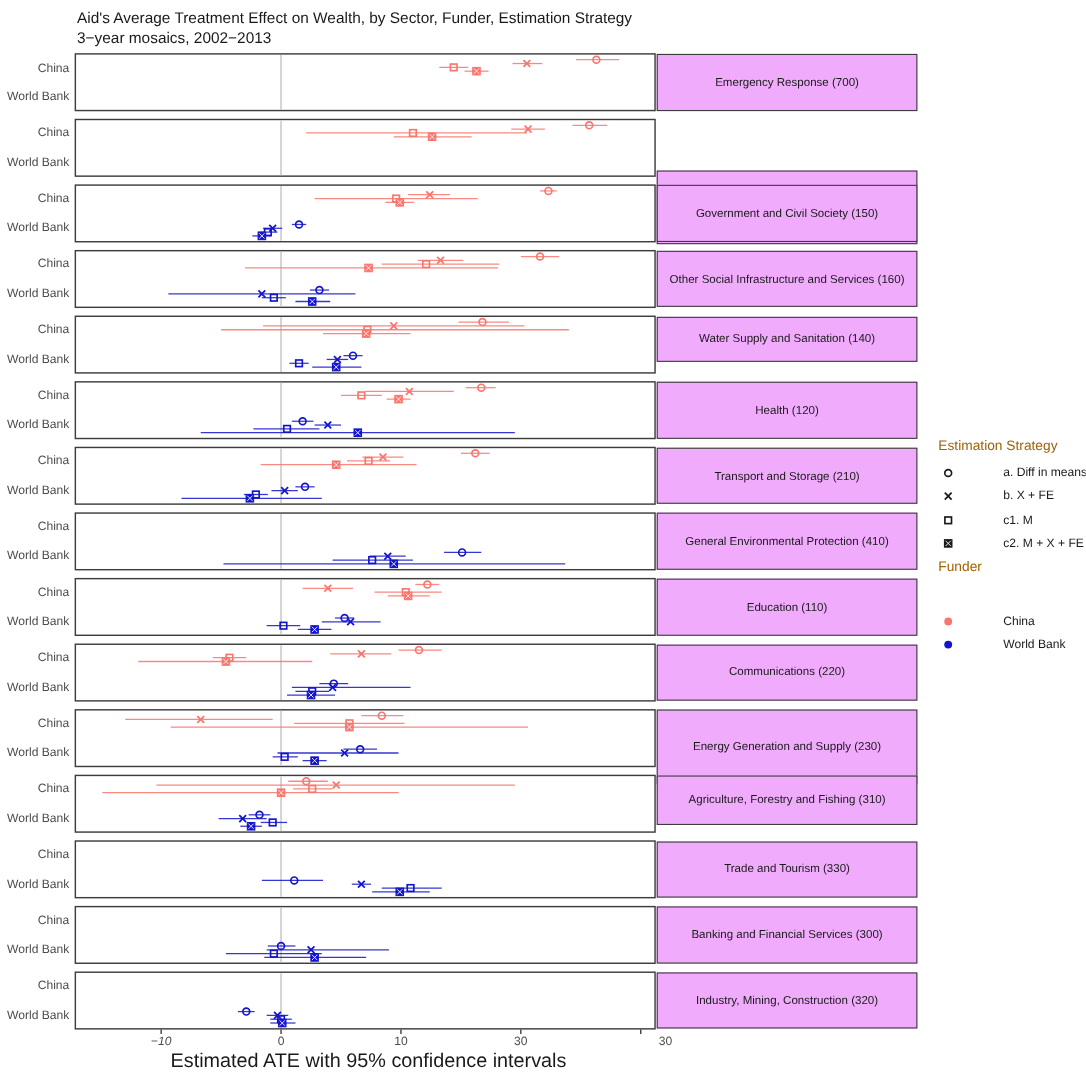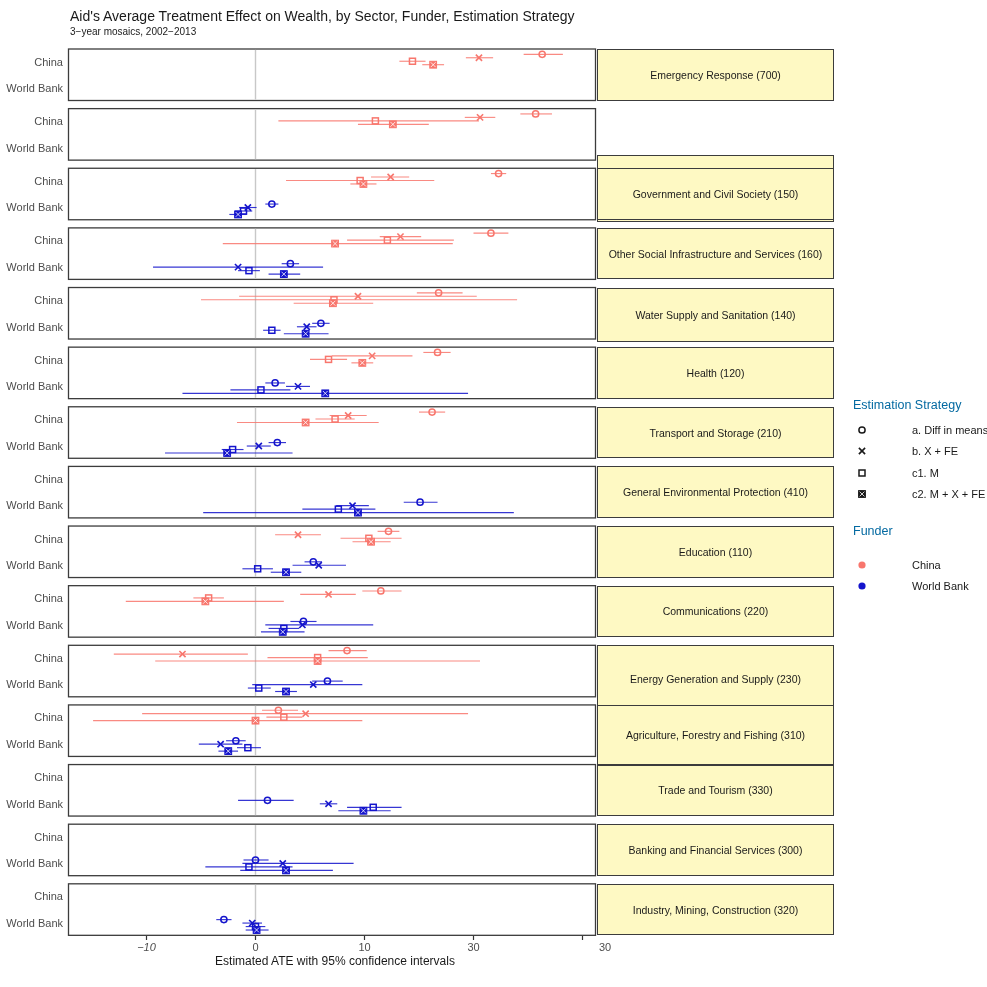--- a/index.html
+++ b/index.html
@@ -1,29 +1,29 @@
 <!DOCTYPE html>
 <html><head>
 <meta charset="utf-8">
 <style>
   html,body{margin:0;padding:0;background:#fff;}
   body{width:987px;height:987px;position:relative;overflow:hidden;
        font-family:"Liberation Sans", sans-serif;color:#1a1a1a;}
   #chart-svg{position:absolute;left:0;top:0;}
   .abs{position:absolute;}
   .title{left:70px;top:8px;font-size:14px;color:#1a1a1a;white-space:nowrap;}
-  .subtitle{left:70px;top:26px;font-size:10px;color:#1a1a1a;white-space:nowrap;}
-  .strip{left:597px;width:237px;background:#fef9c3;border:1.3px solid #3c3c3c;
+  .subtitle{left:70px;top:26px;font-size:14px;color:#1a1a1a;white-space:nowrap;}
+  .strip{left:597px;width:237px;background:#f0abfc;border:1.3px solid #3c3c3c;
          display:flex;align-items:center;justify-content:center;
          font-size:10.5px;color:#1a1a1a;white-space:nowrap;box-sizing:border-box;}
   .rowlab{left:0;width:63px;text-align:right;font-size:11px;color:#4d4d4d;
           height:14px;line-height:14px;white-space:nowrap;}
   .ticklab{width:44px;margin-left:-22px;text-align:center;font-size:11px;color:#4d4d4d;top:941px;}
-  .axis-title{left:155px;width:360px;text-align:center;top:954px;font-size:12px;color:#1a1a1a;white-space:nowrap;}
-  .leg-title{left:853px;font-size:12.5px;color:#0369a1;white-space:nowrap;}
+  .axis-title{left:155px;width:360px;text-align:center;top:954px;font-size:18px;color:#1a1a1a;white-space:nowrap;}
+  .leg-title{left:853px;font-size:12.5px;color:#a16207;white-space:nowrap;}
   .leg-item{left:855px;height:16px;display:flex;align-items:center;white-space:nowrap;gap:36px;}
   .leg-glyph{width:14px;height:14px;display:inline-block;margin-right:7px;}
   .leg-label{font-size:11px;color:#1a1a1a;}
 </style>
 </head>
 <body>
 
 <svg id="chart-svg" width="987" height="987">
     <g>
       <rect x="68.5" y="49" width="527" height="51.5" fill="#ffffff" stroke="#3c3c3c" stroke-width="1.3"></rect>
@@ -548,28 +548,28 @@
     <line x1="582.5" y1="936.0200000000001" x2="582.5" y2="940.0200000000001" stroke="#333333" stroke-width="1.2"></line>
   </svg>
 
 <div class="abs title">Aid's Average Treatment Effect on Wealth, by Sector, Funder, Estimation Strategy</div>
 <div class="abs subtitle">3−year mosaics, 2002−2013</div>
 <div id="strips">
     <div class="abs strip" style="top: 49px; height: 51.5px;">Emergency Response (700)</div>
     <div class="abs strip" style="top: 107px; height: 67px; margin-top: 48px;">Other Multisector (430)</div>
     <div class="abs strip" style="top: 168.26px; height: 51.5px; text-align: right;">Government and Civil Society (150)</div>
     <div class="abs strip" style="top: 227.89px; height: 51.5px;">Other Social Infrastructure and Services (160)</div>
-    <div class="abs strip" style="top: 287.52px; height: 54px;">Water Supply and Sanitation (140)</div>
+    <div class="abs strip" style="top: 287.52px; height: 41px;">Water Supply and Sanitation (140)</div>
     <div class="abs strip" style="top: 347.15px; height: 51.5px;">Health (120)</div>
     <div class="abs strip" style="top: 406.78px; height: 51.5px;">Transport and Storage (210)</div>
     <div class="abs strip" style="top: 466.41px; height: 51.5px;">General Environmental Protection (410)</div>
     <div class="abs strip" style="top: 526.04px; height: 51.5px;">Education (110)</div>
     <div class="abs strip" style="top: 585.67px; height: 51.5px;">Communications (220)</div>
     <div class="abs strip" style="top: 645.3px; height: 68px;">Energy Generation and Supply (230)</div>
-    <div class="abs strip" style="top: 704.93px; height: 60px;">Agriculture, Forestry and Fishing (310)</div>
+    <div class="abs strip" style="top: 704.93px; height: 45px;">Agriculture, Forestry and Fishing (310)</div>
     <div class="abs strip" style="top: 764.56px; height: 51.5px;">Trade and Tourism (330)</div>
     <div class="abs strip" style="top: 824.19px; height: 51.5px;">Banking and Financial Services (300)</div>
     <div class="abs strip" style="top: 883.82px; height: 51.5px;">Industry, Mining, Construction (320)</div>
   </div>
 <div id="rowlabs">
     <div class="abs rowlab" style="top: 54.5px;">China</div>
     <div class="abs rowlab" style="top: 81px;">World Bank</div>
     <div class="abs rowlab" style="top: 114.13px;">China</div>
     <div class="abs rowlab" style="top: 140.63px;">World Bank</div>
     <div class="abs rowlab" style="top: 173.76px;">China</div>
@@ -638,21 +638,21 @@
   <div class="abs leg-item" style="top:486px">
     <span class="leg-glyph"><svg width="14" height="14">
           <g>
             <rect x="3.6" y="3.6" width="6.8" height="6.8" fill="#1a1a1a" stroke="#1a1a1a" stroke-width="1"></rect>
             <line x1="4.6" y1="4.6" x2="9.4" y2="9.4" stroke="#ffffff" stroke-width="0.8"></line>
             <line x1="4.6" y1="9.4" x2="9.4" y2="4.6" stroke="#ffffff" stroke-width="0.8"></line>
           </g>
         </svg></span>
     <span class="leg-label">c2. M + X + FE</span>
   </div>
-  <div class="abs leg-title" style="top:524px">Funder</div>
+  <div class="abs leg-title" style="top:508px">Funder</div>
   <div class="abs leg-item" style="top:557px">
     <span class="leg-glyph"><svg width="14" height="14">
           <circle cx="7" cy="7" r="3.6" fill="#F8766D"></circle>
         </svg></span>
     <span class="leg-label">China</span>
   </div>
   <div class="abs leg-item" style="top:578px">
     <span class="leg-glyph"><svg width="14" height="14">
           <circle cx="7" cy="7" r="3.6" fill="#1414CC"></circle>
         </svg></span>

